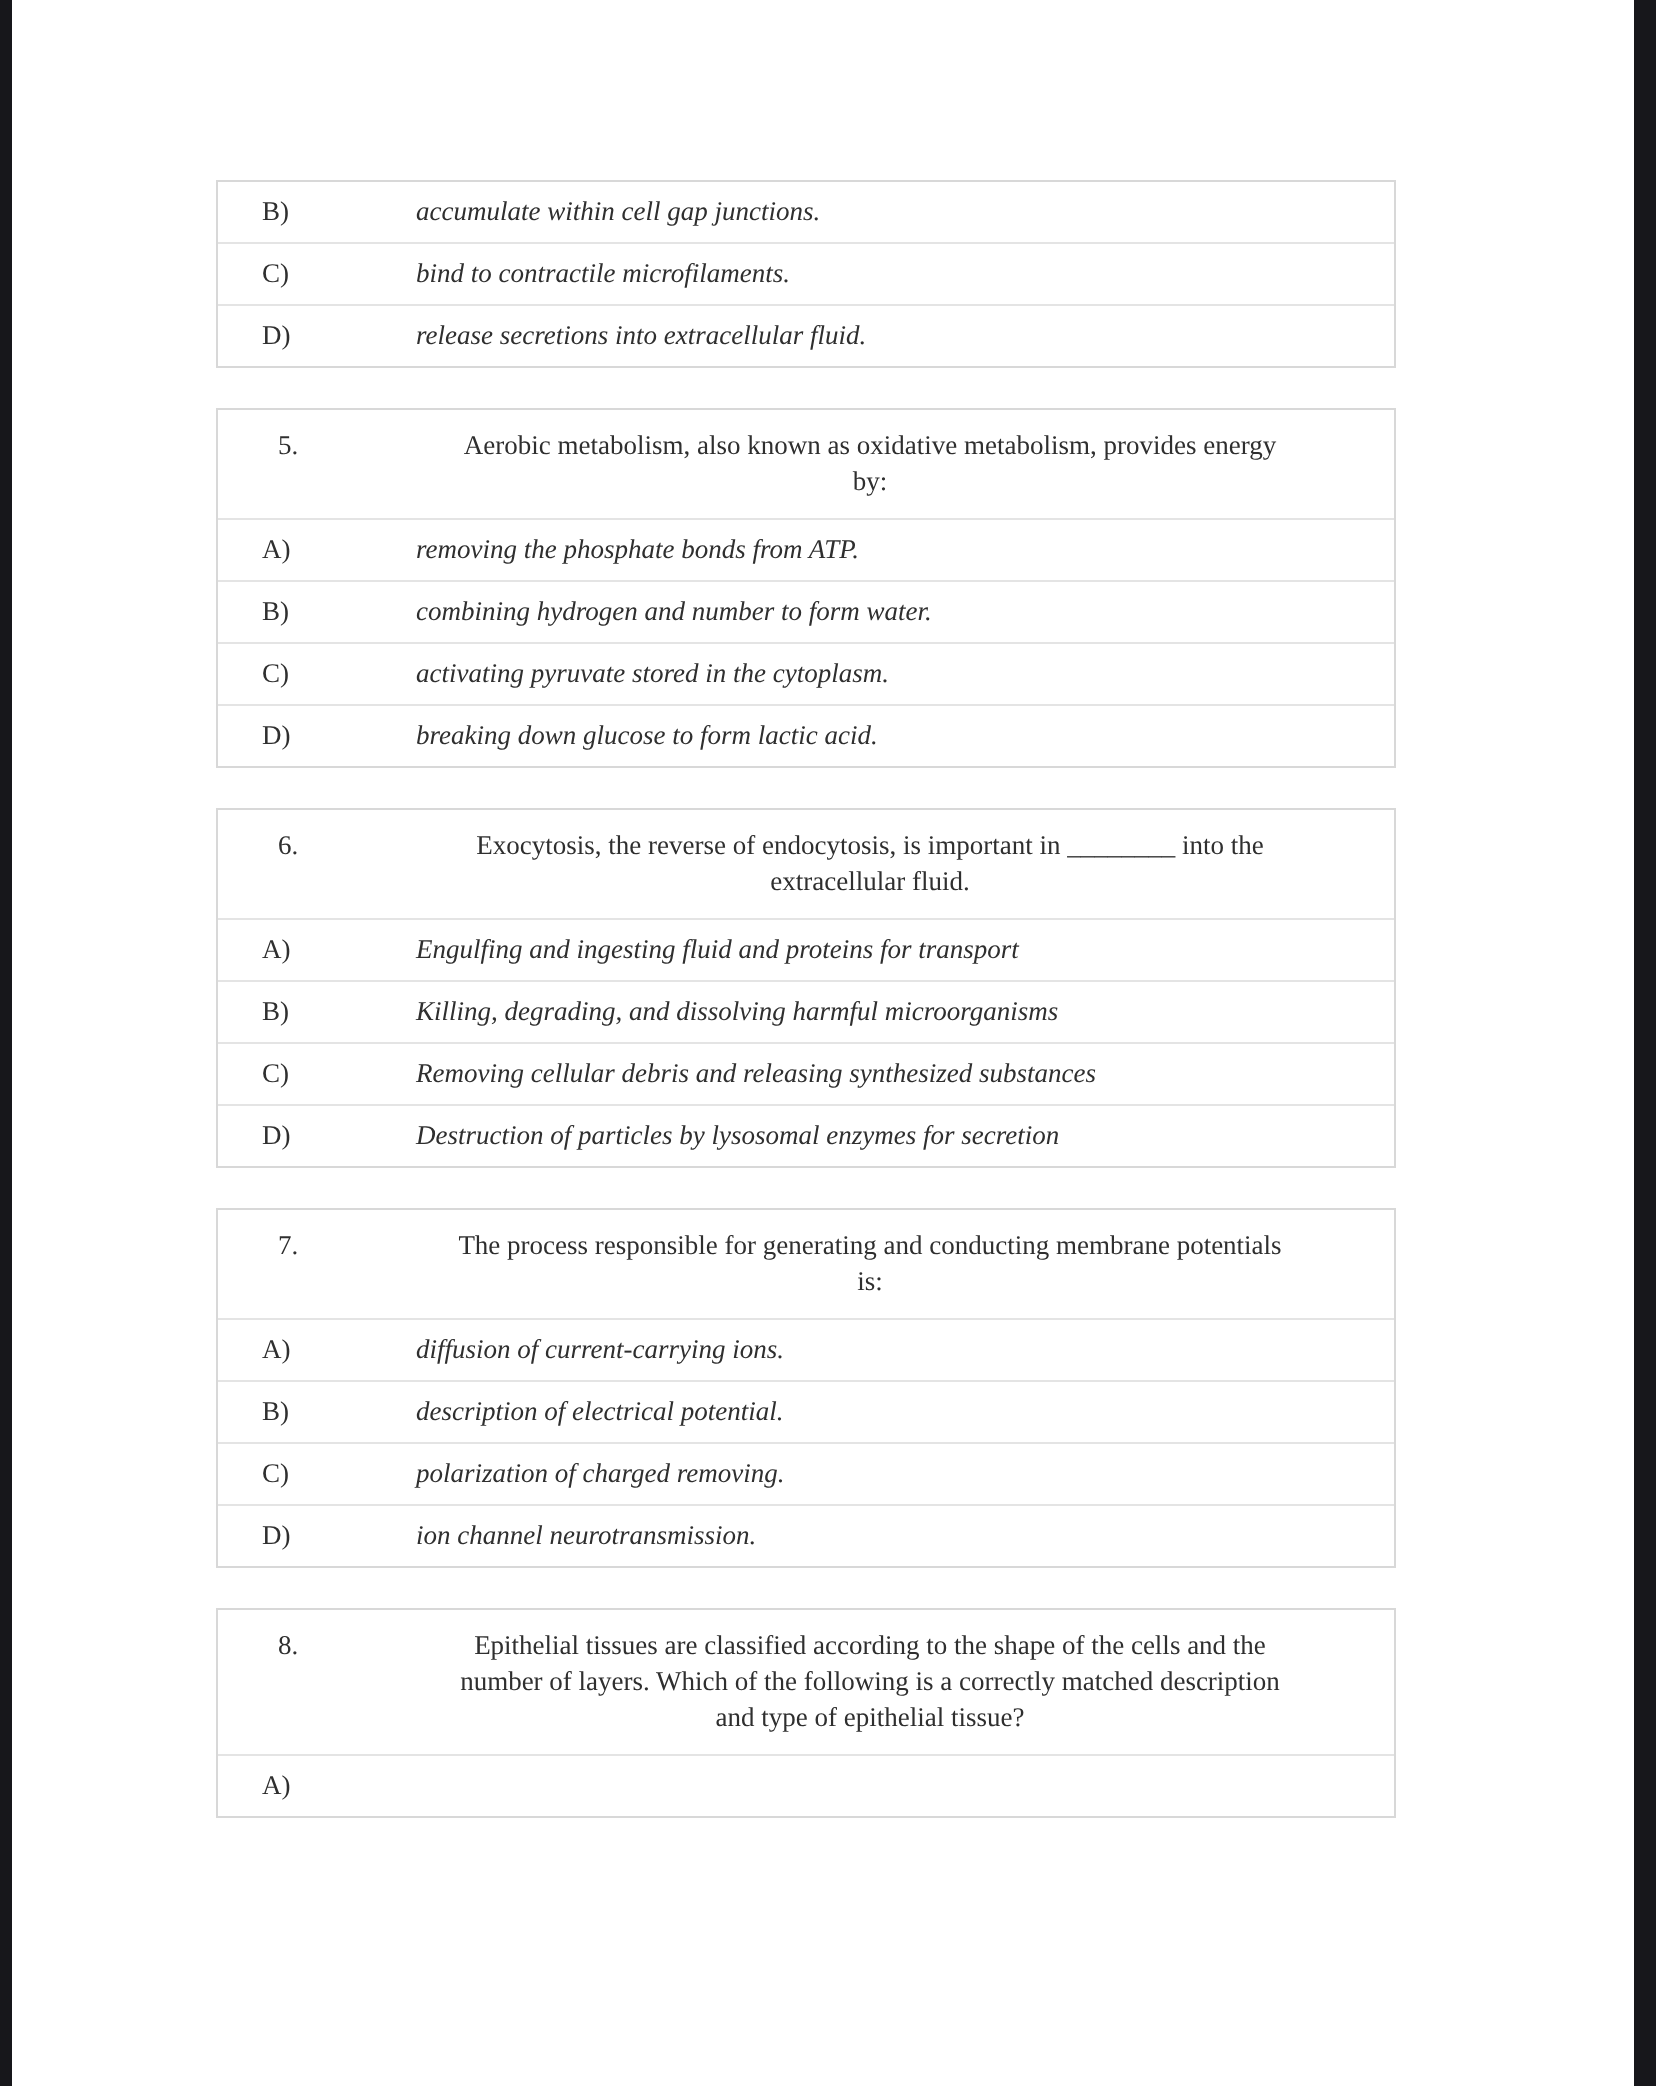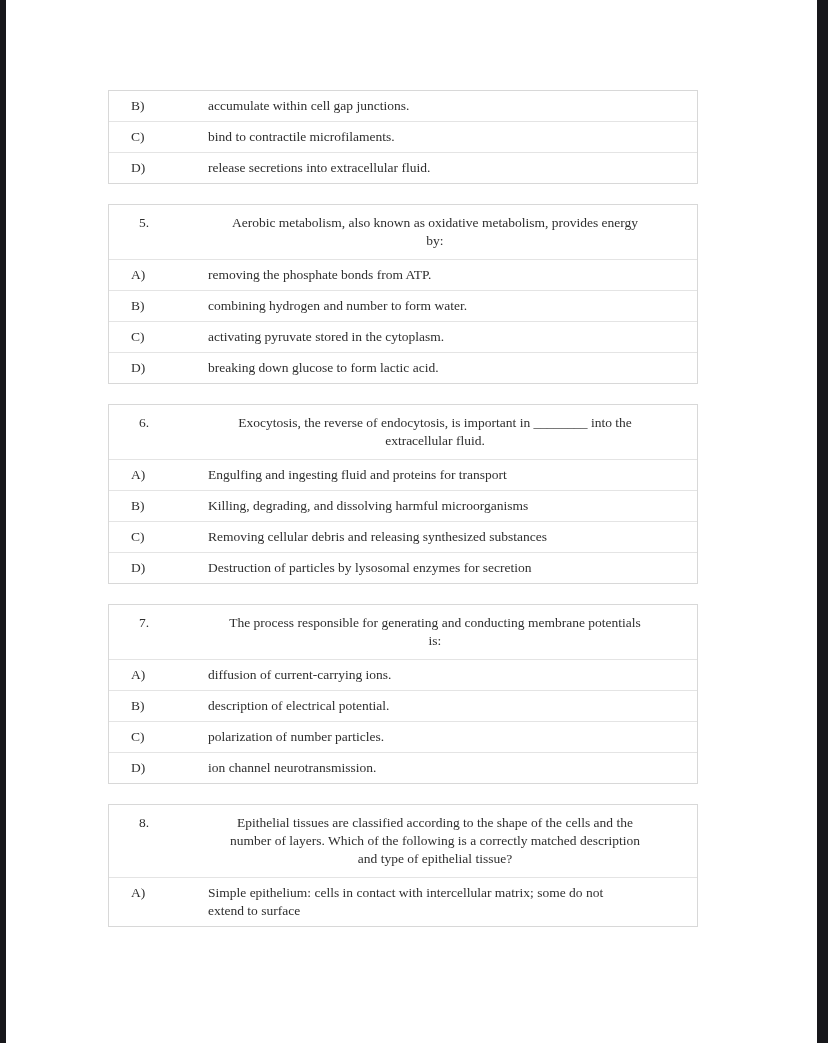--- a/index.html
+++ b/index.html
@@ -62,20 +62,21 @@
   }
   .option-row .letter {
     width: 99px;
     flex: 0 0 99px;
     padding: 6px 0 6px 22px;
   }
   .option-row .otext {
     flex: 1;
     padding: 6px 18px 6px 0;
     white-space: pre-line;
+    font-style: italic;
   }
 </style>
 </head>
 <body>
 
 <div class="screen">
   <div class="edge edge-left" style="background: rgb(23, 23, 27);"></div>
   <div class="edge edge-right" style="background: rgb(23, 23, 27);"></div>
   <main class="content" id="blocks">
   <section class="qtable" style="border-color: rgb(216, 216, 216);">
@@ -164,37 +165,35 @@
     <div class="cell otext">diffusion of current-carrying ions.</div>
   </div>
 
   <div class="qrow option-row">
     <div class="cell letter">B)</div>
     <div class="cell otext">description of electrical potential.</div>
   </div>
 
   <div class="qrow option-row">
     <div class="cell letter">C)</div>
-    <div class="cell otext">polarization of number particles.</div>
+    <div class="cell otext">polarization of charged removing.</div>
   </div>
 
   <div class="qrow option-row">
     <div class="cell letter">D)</div>
     <div class="cell otext">ion channel neurotransmission.</div>
   </div>
 </section>
 
   <section class="qtable" style="border-color: rgb(216, 216, 216);">
     <div class="qrow question-row">
       <div class="cell num">8.</div>
       <div class="cell qtext">Epithelial tissues are classified according to the shape of the cells and the
 number of layers. Which of the following is a correctly matched description
 and type of epithelial tissue?</div>
     </div>
 
   <div class="qrow option-row">
     <div class="cell letter">A)</div>
-    <div class="cell otext">Simple epithelium: cells in contact with intercellular matrix; some do not
-extend to surface</div>
   </div>
 </section>
 </main>
 </div>
 
 </body></html>

